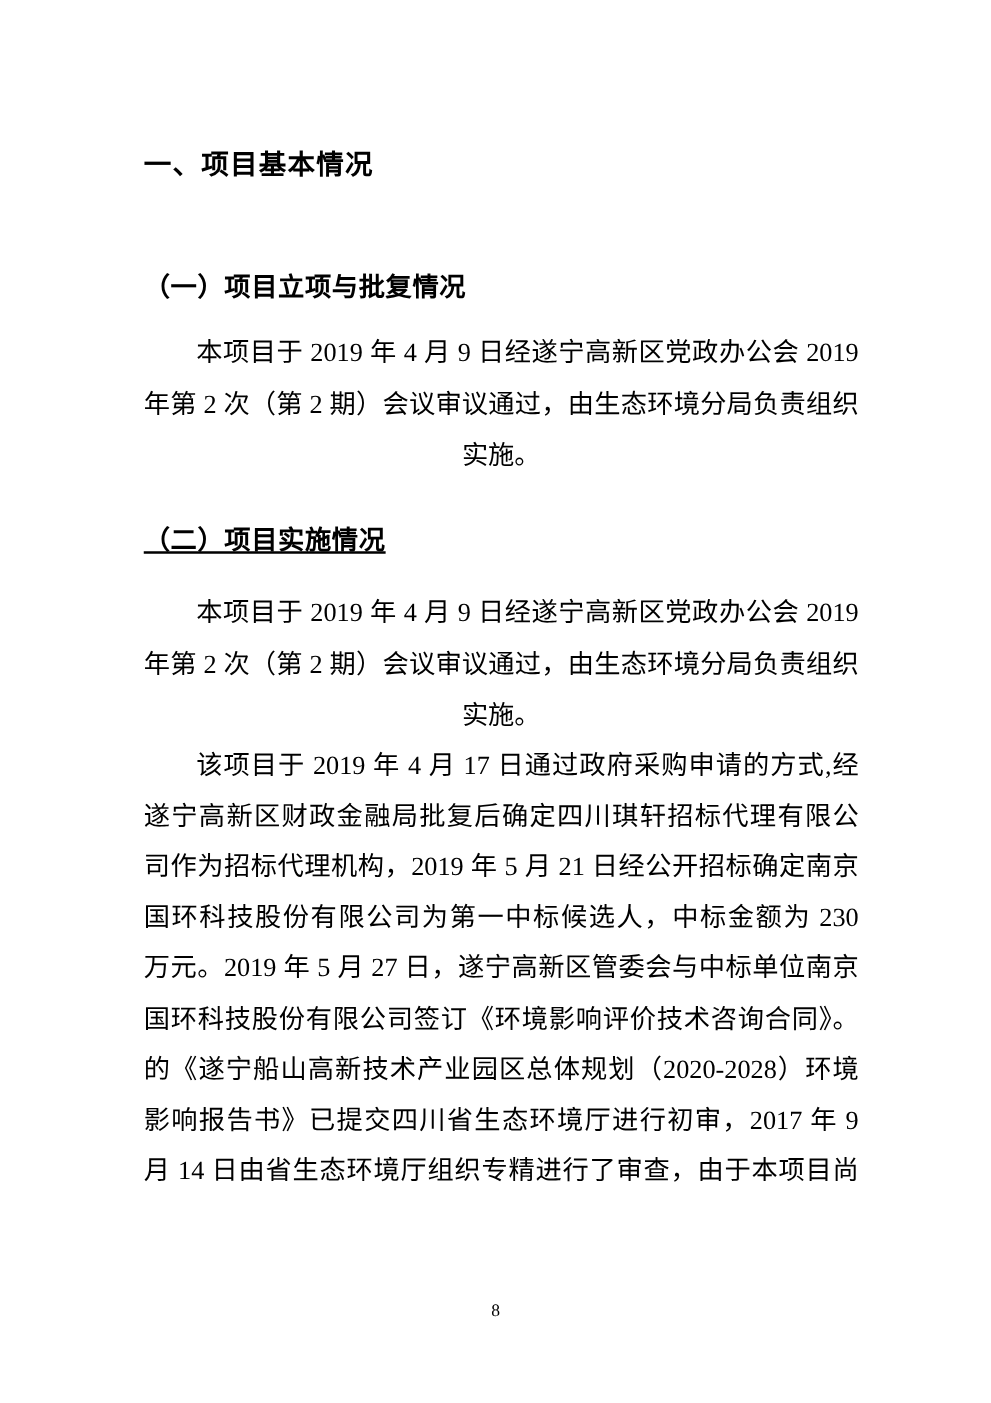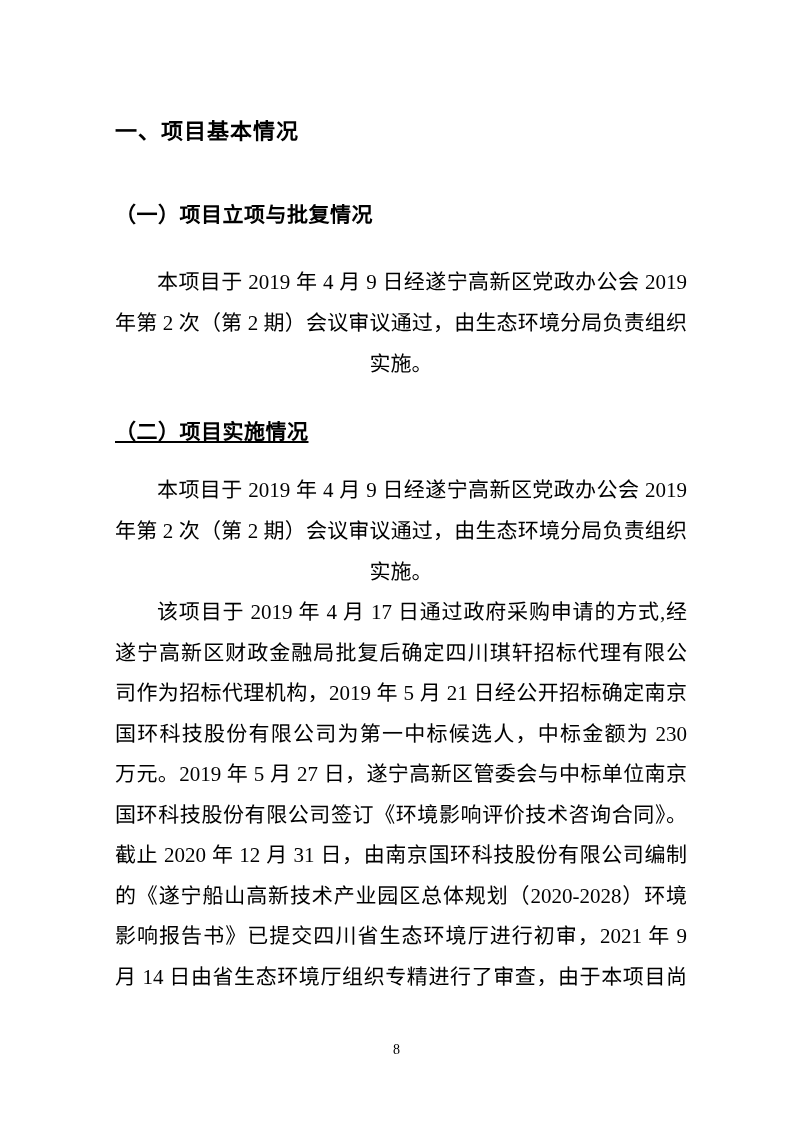--- a/index.html
+++ b/index.html
@@ -28,21 +28,21 @@
     margin: 0;
   }
   .h2 {
     font-family: "Liberation Serif", serif;
     font-weight: bold;
     font-size: 21px;
     line-height: 32px;
     letter-spacing: 0.5px;
     margin: 0;
   }
-  .h2-1 { top: 199px; }
+  .h2-1 { top: 214px; }
   .h2-2 { top: 416px; text-decoration: underline; }
   .para { margin: 0; }
   .p1 { top: 262px; }
   .p2 { top: 470px; }
   .p3 { top: 592px; }
   .p3 .line { height: 40.5px; line-height: 40.5px; }
   .line {
     font-size: 21px;
     height: 41px;
     line-height: 41px;
@@ -89,21 +89,20 @@
     <div class="line">实施。</div>
   </div>
 
   <div class="abs para p3">
     <div class="line ind just">该项目于 2019 年 4 月 17 日通过政府采购申请的方式,经</div>
     <div class="line just">遂宁高新区财政金融局批复后确定四川琪轩招标代理有限公</div>
     <div class="line just">司作为招标代理机构，2019 年 5 月 21 日经公开招标确定南京</div>
     <div class="line just">国环科技股份有限公司为第一中标候选人，中标金额为 230</div>
     <div class="line just">万元。2019 年 5 月 27 日，遂宁高新区管委会与中标单位南京</div>
     <div class="line just">国环科技股份有限公司签订《环境影响评价技术咨询合同》。</div>
-    <div class="line just">截止 2020 年 12 月 31 日，由南京国环科技股份有限公司编制</div>
     <div class="line just">的《遂宁船山高新技术产业园区总体规划（2020-2028）环境</div>
-    <div class="line just">影响报告书》已提交四川省生态环境厅进行初审，2021 年 9</div>
+    <div class="line just">影响报告书》已提交四川省生态环境厅进行初审，2017 年 9</div>
     <div class="line just">月 14 日由省生态环境厅组织专精进行了审查，由于本项目尚</div>
   </div>
 
   <div class="pageno">8</div>
 
 </div>
 
 </body></html>

